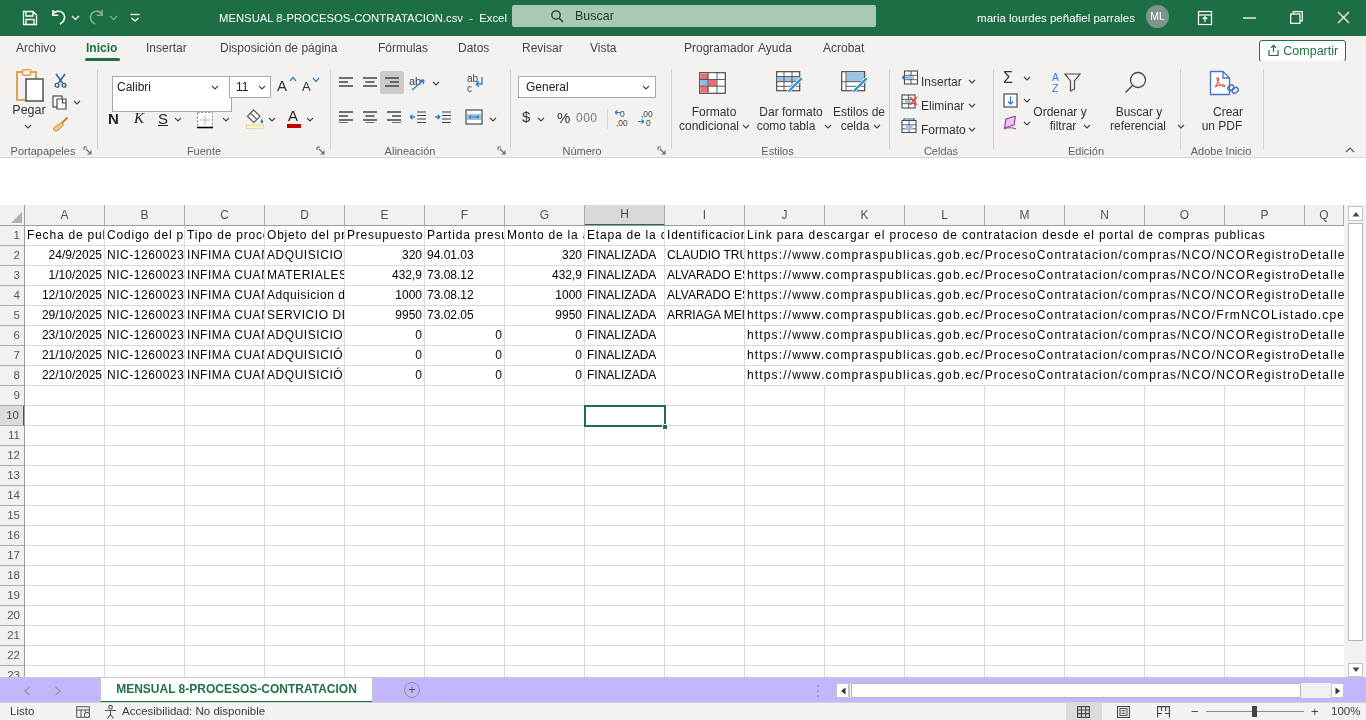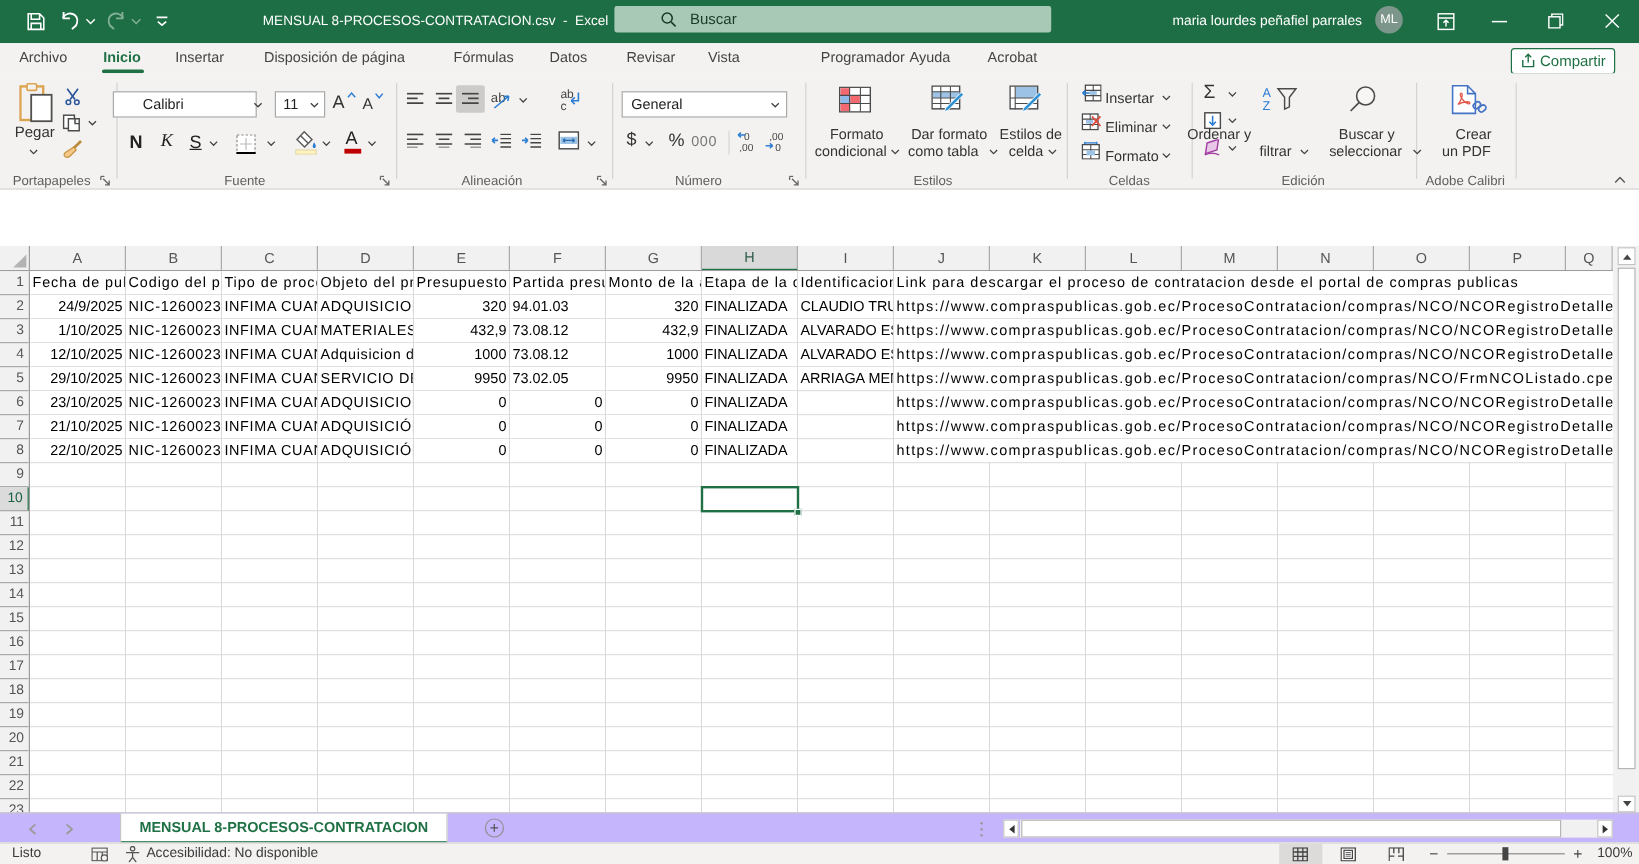--- a/index.html
+++ b/index.html
@@ -167,21 +167,21 @@
       </svg>
     <svg class="abs" style="left:52px;top:55px" width="17" height="16" viewBox="0 0 17 16">
         <path d="M15.5 1.5 L9 8" stroke="#b9893c" stroke-width="2.2"></path>
         <path d="M9.5 6.5 L11.5 9 L6.5 14 Q4 16 2.2 14.5 Q0.5 13 2.5 11 Z" fill="#f5c887" stroke="#c49140" stroke-width="1"></path>
       </svg>
     <div class="glabel" style="left:0px;width:86px">Portapapeles</div>
     <svg class="launcher" style="left:83px" width="10" height="10" viewBox="0 0 10 10">
         <path d="M1 1 H4 M1 1 V4 M3 3 L7.5 7.5 M8 4.5 V8 H4.5" fill="none" stroke="#666" stroke-width="1.1"></path>
       </svg>
 
-    <div class="combo" style="left:94px;top:15px;width:120px;height:22px;line-height:20px;padding-left:24px">Calibri</div>
+    <div class="combo" style="left:112px;top:15px;width:120px;height:36px;line-height:20px;padding-left:4px">Calibri</div>
     <svg class="chev" style="left:211px;top:24px" width="8" height="5" viewBox="0 0 8 5">
         <path d="M1 1 L4 4 L7 1" fill="none" stroke="#444" stroke-width="1.1"></path>
       </svg>
     <div class="combo" style="left:229px;top:15px;width:42px;height:22px;line-height:20px;padding-left:6px">11</div>
     <svg class="chev" style="left:258px;top:24px" width="8" height="5" viewBox="0 0 8 5">
         <path d="M1 1 L4 4 L7 1" fill="none" stroke="#444" stroke-width="1.1"></path>
       </svg>
     <div class="btxt" style="left:277px;top:16px;font-size:15px;color:#333">A</div>
     <svg class="abs" style="left:289px;top:15px" width="8" height="6" viewBox="0 0 8 6">
         <path d="M1 5 L4 1.5 L7 5" fill="none" stroke="#2b7cd3" stroke-width="1.2"></path>
@@ -387,48 +387,48 @@
         <path d="M3 13 Q9 10.5 15 13" stroke="#a33fa3" stroke-width="1.2" fill="none"></path>
       </svg>
     <svg class="chev" style="left:1023px;top:60px" width="8" height="5" viewBox="0 0 8 5">
         <path d="M1 1 L4 4 L7 1" fill="none" stroke="#444" stroke-width="1.1"></path>
       </svg>
     <svg class="abs" style="left:1052px;top:11px" width="29" height="21" viewBox="0 0 29 21">
         <text x="0" y="9" font-size="10.5" fill="#2b7cd3" font-family="Liberation Sans">A</text>
         <text x="0" y="20" font-size="10.5" fill="#2b7cd3" font-family="Liberation Sans">Z</text>
         <path d="M13 2 H28 L22.5 9 V17 L18.5 19 V9 Z" fill="none" stroke="#4a4a4a" stroke-width="1.2"></path>
       </svg>
-    <div class="btxt" style="left:984px;top:44px;width:64px;text-align:center">Ordenar y</div>
+    <div class="btxt" style="left:1028px;top:44px;width:64px;text-align:center">Ordenar y</div>
     <div class="btxt" style="left:1036px;top:58px;width:54px;text-align:center">filtrar</div>
     <svg class="chev" style="left:1083px;top:63px" width="8" height="5" viewBox="0 0 8 5">
         <path d="M1 1 L4 4 L7 1" fill="none" stroke="#444" stroke-width="1.1"></path>
       </svg>
     <svg class="abs" style="left:1124px;top:10px" width="24" height="24" viewBox="0 0 24 24">
         <circle cx="14" cy="9" r="7.5" fill="#f7f6f5" stroke="#4a4a4a" stroke-width="1.3"></circle>
         <path d="M8.5 14.5 L1.5 21.5" stroke="#4a4a4a" stroke-width="1.4"></path>
       </svg>
     <div class="btxt" style="left:1108px;top:44px;width:62px;text-align:center">Buscar y</div>
-    <div class="btxt" style="left:1100px;top:58px;width:76px;text-align:center">seleccionar</div>
+    <div class="btxt" style="left:1100px;top:58px;width:76px;text-align:center">referencial</div>
     <svg class="chev" style="left:1177px;top:63px" width="8" height="5" viewBox="0 0 8 5">
         <path d="M1 1 L4 4 L7 1" fill="none" stroke="#444" stroke-width="1.1"></path>
       </svg>
     <div class="glabel" style="left:1036px;width:100px">Edición</div>
 
     <svg class="abs" style="left:1209px;top:9px" width="30" height="26" viewBox="0 0 30 26">
       <path d="M1.5 1.5 H14 L20.5 8 V24.5 H1.5 Z" fill="#fff" stroke="#4472c4" stroke-width="1.3"></path>
       <path d="M14 1.5 V8 H20.5" fill="none" stroke="#4472c4" stroke-width="1.3"></path>
       <path d="M6 17 C8 15 10 10 9.5 8.5 C9 7 7.5 7.5 8 9.5 C8.5 12 12 16 14.5 16.5 C16.5 17 16.5 15 14 14.8 C11 14.8 7.5 16 6 17 Z" fill="none" stroke="#e2574c" stroke-width="1.1"></path>
       <g stroke="#4472c4" stroke-width="1.4" fill="none">
           <rect x="18.5" y="15.5" width="6.5" height="4.5" rx="2.2" transform="rotate(-40 21.7 17.7)"></rect>
           <rect x="23" y="18.2" width="6.5" height="4.5" rx="2.2" transform="rotate(-40 26.2 20.4)"></rect>
         </g>
     </svg>
     <div class="btxt" style="left:1201px;top:44px;width:42px;text-align:right">Crear</div>
     <div class="btxt" style="left:1197px;top:58px;width:50px;text-align:center">un PDF</div>
-    <div class="glabel" style="left:1171px;width:100px">Adobe Calibri</div>
+    <div class="glabel" style="left:1171px;width:100px">Adobe Inicio</div>
     <svg class="abs" style="left:1345px;top:86px" width="10" height="6" viewBox="0 0 10 6">
         <path d="M1 5 L5 1 L9 5" fill="none" stroke="#555" stroke-width="1.2"></path>
       </svg>
   </div>
   <div id="sheet">
     <div id="corner"></div>
     <div id="colheads">
       <div class="ch" style="left:0px;width:80px">A</div>
       <div class="ch" style="left:80px;width:80px">B</div>
       <div class="ch" style="left:160px;width:80px">C</div>

